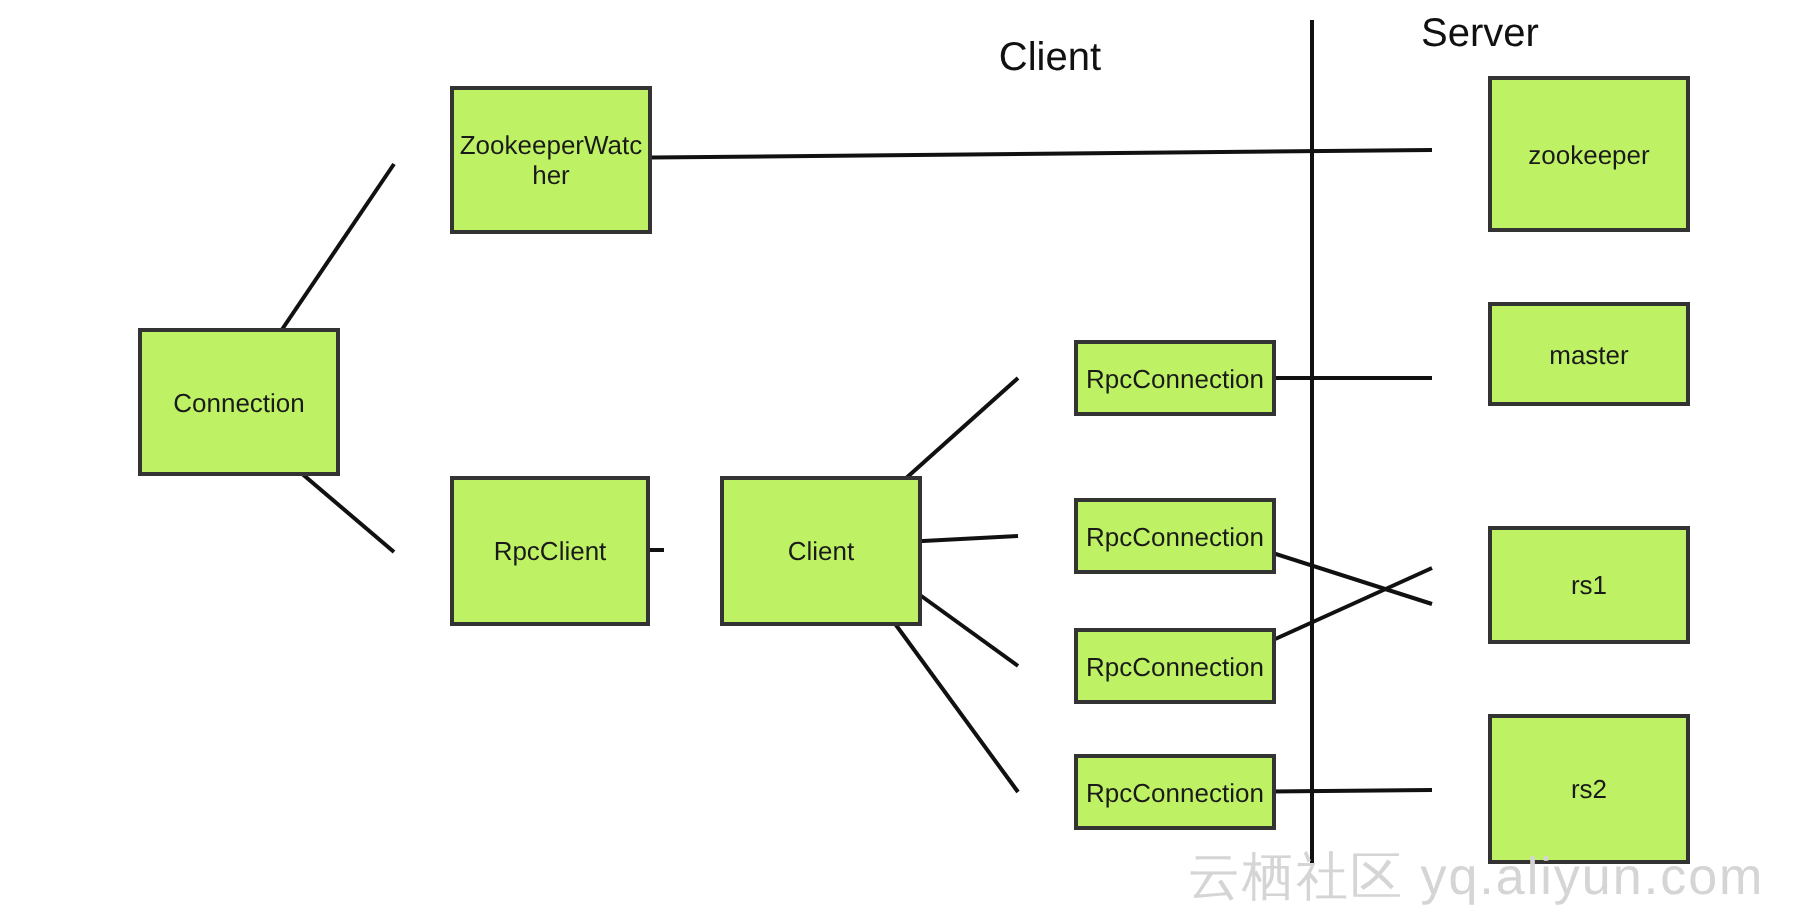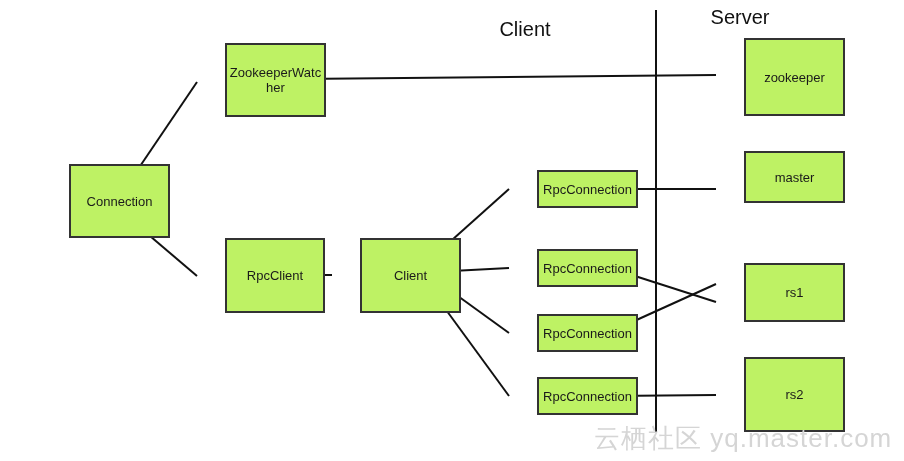--- a/index.html
+++ b/index.html
@@ -108,15 +108,15 @@
   <div class="node n-pool-map">Client</div>
   <div class="node n-rpc-connection-1">RpcConnection</div>
   <div class="node n-rpc-connection-2">RpcConnection</div>
   <div class="node n-rpc-connection-3">RpcConnection</div>
   <div class="node n-rpc-connection-4">RpcConnection</div>
   <div class="node n-zookeeper">zookeeper</div>
   <div class="node n-master">master</div>
   <div class="node n-rs1">rs1</div>
   <div class="node n-rs2">rs2</div>
 
-  <div class="watermark">云栖社区 yq.master.com</div>
+  <div class="watermark">云栖社区 yq.aliyun.com</div>
 
 </div>
 
 </body></html>

